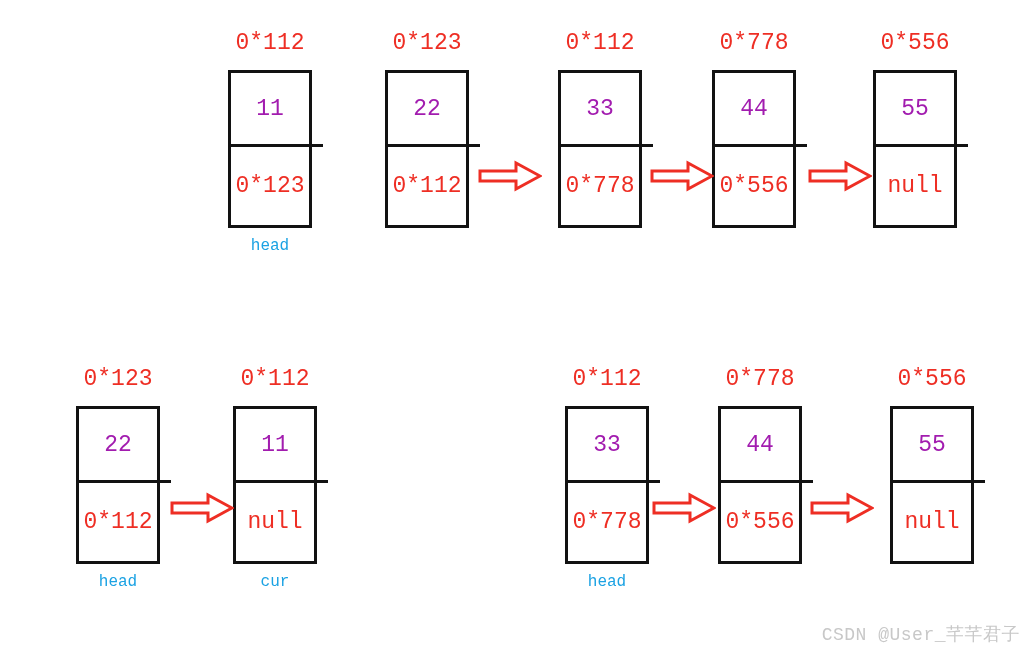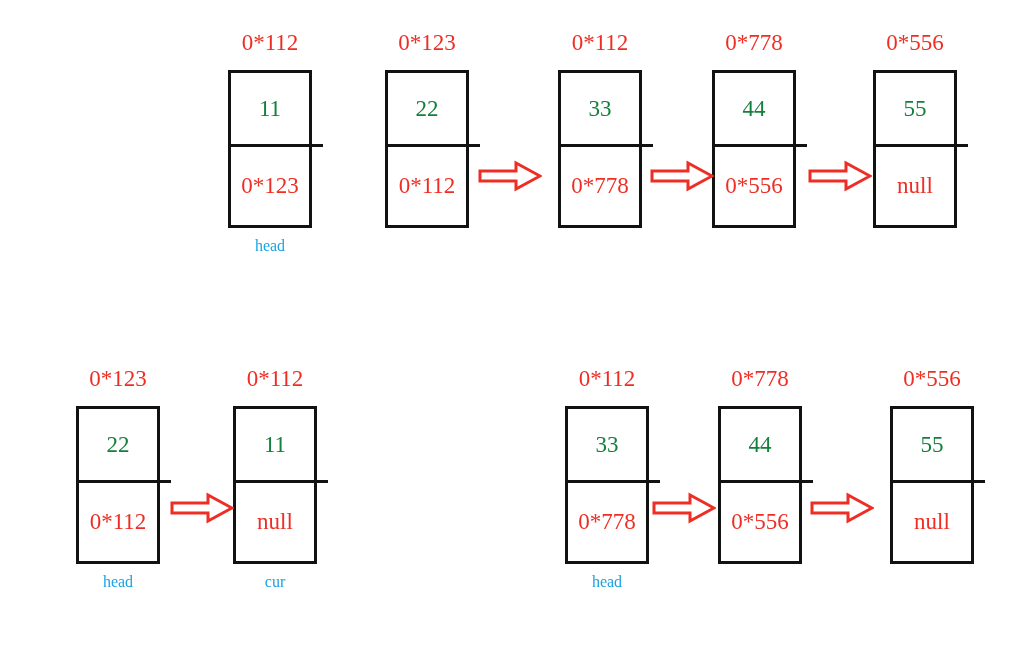--- a/index.html
+++ b/index.html
@@ -2,21 +2,21 @@
 <html><head>
 <meta charset="utf-8">
 <style>
   html, body { margin: 0; padding: 0; background: #ffffff; }
   .canvas {
     position: relative;
     width: 1032px;
     height: 654px;
     background: #ffffff;
     overflow: hidden;
-    font-family: Liberation Serif, serif;
+    font-family: Liberation Mono, monospace;
   }
   .node { position: absolute; width: 84px; }
   .addr {
     height: 26px;
     line-height: 26px;
     text-align: center;
     color: #ee2e24;
     font-size: 23px;
     white-space: nowrap;
   }
@@ -26,21 +26,21 @@
     height: 152px;
     border: 3px solid #121212;
     background: #ffffff;
   }
   .cell {
     display: flex;
     align-items: center;
     justify-content: center;
     font-size: 23px;
   }
-  .cell.value { height: 71px; border-bottom: 3px solid #121212; color: #15803d; }
+  .cell.value { height: 71px; border-bottom: 3px solid #121212; color: #a21caf; }
   .cell.next  { height: 78px; color: #ee2e24; }
   .tick {
     position: absolute;
     top: 71px;
     right: -14px;
     width: 14px;
     height: 3px;
     background: #121212;
   }
   .nlabel {
@@ -192,14 +192,15 @@
     <svg width="64" height="32" viewBox="0 0 64 32">
       <polygon points="2,11 38,11 38,3 62,16 38,29 38,21 2,21" fill="#ffffff" stroke="#ee2e24" stroke-width="3"></polygon>
     </svg>
   </div>
   <div class="arrow" style="left:810px; top:492px;">
     <svg width="64" height="32" viewBox="0 0 64 32">
       <polygon points="2,11 38,11 38,3 62,16 38,29 38,21 2,21" fill="#ffffff" stroke="#ee2e24" stroke-width="3"></polygon>
     </svg>
   </div>
 
+  <div class="watermark">CSDN @User_芊芊君子</div>
 
 </div>
 
 </body></html>

